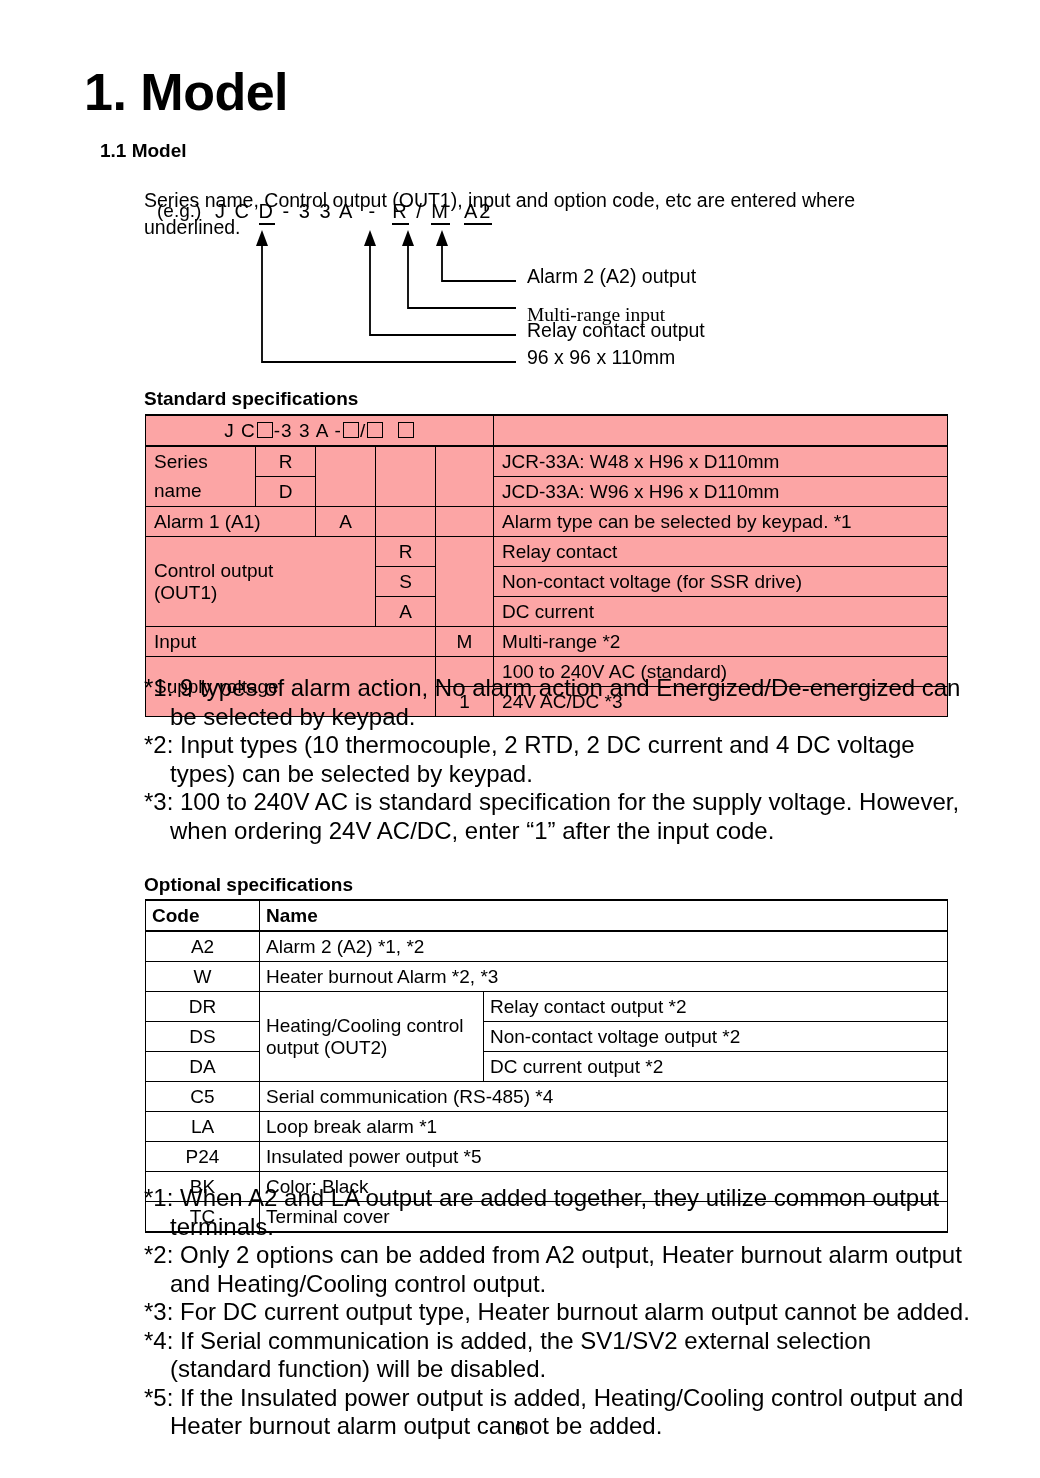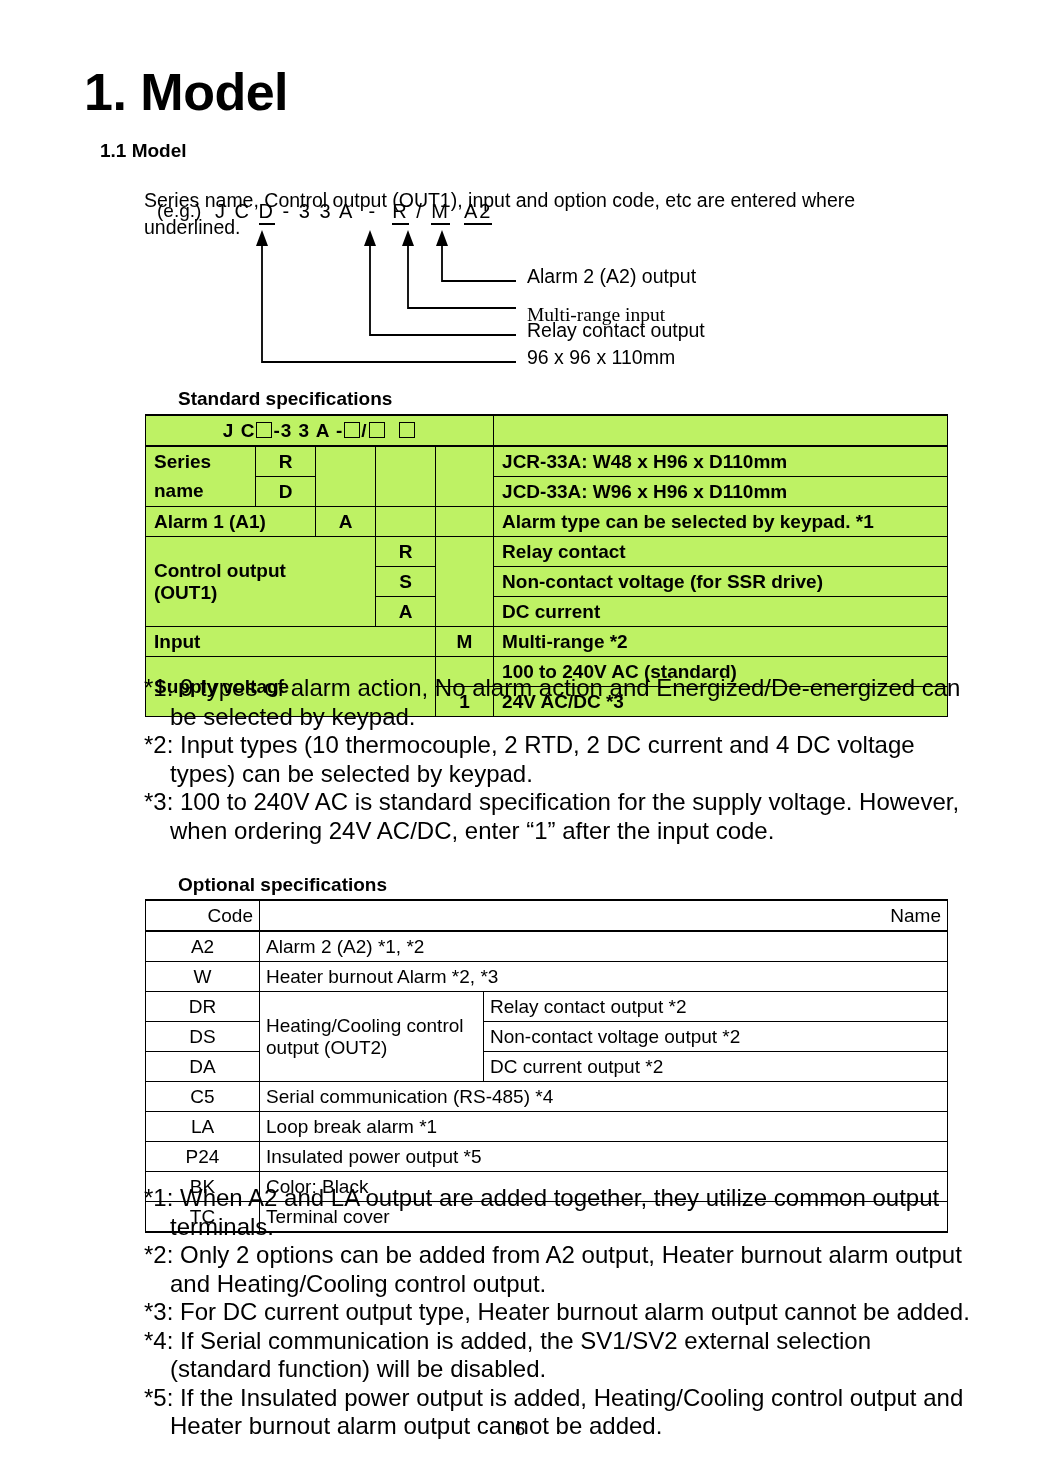--- a/index.html
+++ b/index.html
@@ -73,40 +73,38 @@
     position: absolute;
     font-size: 19.5px;
     white-space: nowrap;
   }
 
   
   .table-caption {
     position: absolute;
     font-size: 19px;
     font-weight: bold;
-    margin-left: 34px;
   }
 
   
   #std-table {
     position: absolute;
     left: 145px;
     top: 414px;
     width: 802px;
     border-collapse: collapse;
     font-size: 19px;
     table-layout: fixed;
   }
   #std-table td {
     border: 1.2px solid #000;
     padding: 2px 5px;
     vertical-align: middle;
     height: 25px;
-    background: #bef264;
-    font-weight: bold;
+    background: #fca5a5;
   }
   #std-table .outer-top td { border-top: 2.2px solid #000; }
   #std-table .code-header td {
     border-bottom: 2.2px solid #000;
     text-align: center;
     font-size: 19px;
     letter-spacing: 1px;
   }
   #std-table .dash-l  { border-left: 1.6px dashed #000; }
   #std-table .dash-r  { border-right: 1.6px dashed #000; }
@@ -149,22 +147,23 @@
   }
   #opt-table td {
     border: 1.2px solid #000;
     padding: 2px 6px;
     height: 25px;
     vertical-align: middle;
     background: #fff;
   }
   #opt-table .outer-top td { border-top: 2.2px solid #000; }
   #opt-table .hdr td {
-    text-align: right;
+    text-align: left;
     border-bottom: 2.2px solid #000;
+    font-weight: bold;
   }
   #opt-table .code-cell { text-align: center; }
   #opt-table .last td { border-bottom: 2.2px solid #000; }
 
   
   .page-number {
     position: absolute;
     left: 0;
     top: 1418px;
     width: 1040px;

